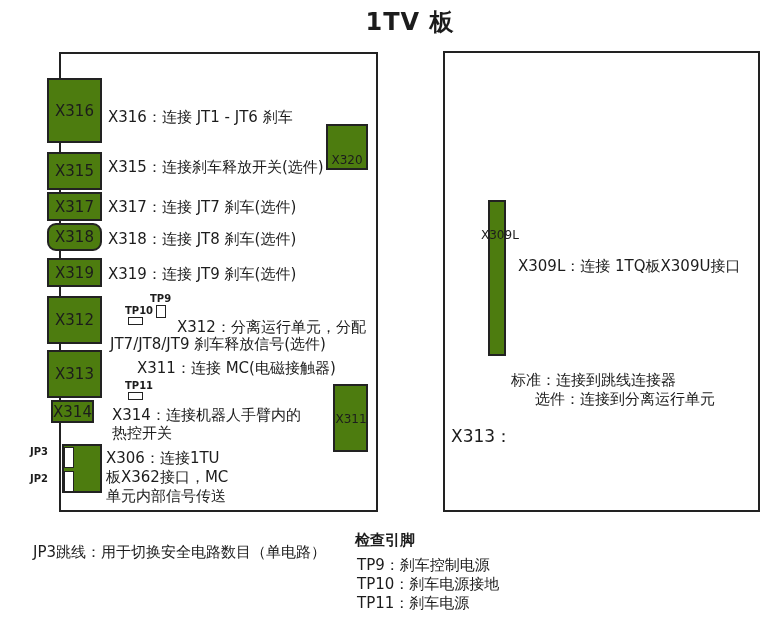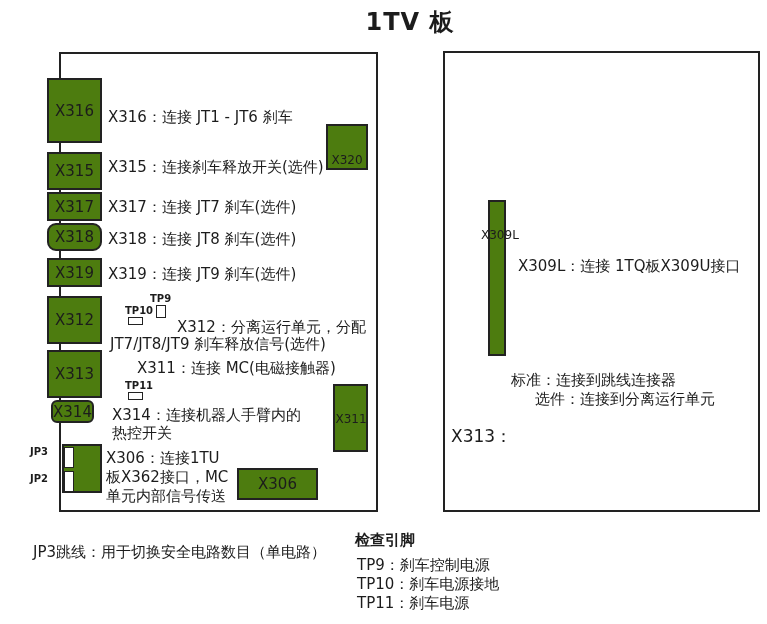--- a/index.html
+++ b/index.html
@@ -49,21 +49,21 @@
     </div>
   <div class="cbox" style="left:47px; top:258px; width:55px; height:29px;">
       <span>X319</span>
     </div>
   <div class="cbox" style="left:47px; top:296px; width:55px; height:48px;">
       <span>X312</span>
     </div>
   <div class="cbox" style="left:47px; top:350px; width:55px; height:48px;">
       <span>X313</span>
     </div>
-  <div class="cbox" style="left:51px; top:400px; width:43px; height:23px;border-radius:6px;">
+  <div class="cbox" style="left:51px; top:400px; width:43px; height:23px;">
       <span>X314</span>
     </div>
 
   <div class="txt" style="left:108px; top:108px;">X316：连接 JT1 - JT6 刹车</div>
   <div class="txt" style="left:108px; top:158px;">X315：连接刹车释放开关(选件)</div>
   <div class="txt" style="left:108px; top:198px;">X317：连接 JT7 刹车(选件)</div>
   <div class="txt" style="left:108px; top:230px;">X318：连接 JT8 刹车(选件)</div>
   <div class="txt" style="left:108px; top:265px;">X319：连接 JT9 刹车(选件)</div>
 
   <div class="txt" style="left:177px; top:318px;">X312：分离运行单元，分配</div>
@@ -77,23 +77,20 @@
   <div class="txt" style="left:106px; top:449px;">X306：连接1TU</div>
   <div class="txt" style="left:106px; top:468px;">板X362接口，MC</div>
   <div class="txt" style="left:106px; top:487px;">单元内部信号传送</div>
 
   <div class="lbl-sm" style="left:326px; top:106px; width:42px; text-align:center;">X320</div>
   <div class="cbox" style="left:326px; top:124px; width:42px; height:46px;"></div>
 
   <div class="lbl-sm" style="left:333px; top:365px; width:36px; text-align:center;">X311</div>
   <div class="cbox" style="left:333px; top:384px; width:35px; height:68px;"></div>
 
-  <div class="cbox" style="left:237px; top:468px; width:81px; height:32px;">
-      <span>X306</span>
-    </div>
 
   <div class="cbox" style="left:62px; top:444px; width:40px; height:49px;"></div>
   <div class="tp-box" style="left:64px; top:447px; width:10px; height:21px;"></div>
   <div class="tp-box" style="left:64px; top:471px; width:10px; height:21px;"></div>
   <div class="tpjp-lbl" style="left:30px; top:446px;">JP3</div>
   <div class="tpjp-lbl" style="left:30px; top:473px;">JP2</div>
 
   <div class="tpjp-lbl" style="left:150px; top:293px;">TP9</div>
   <div class="tp-box" style="left:156px; top:305px; width:10px; height:13px;"></div>
   <div class="tpjp-lbl" style="left:125px; top:305px;">TP10</div>

